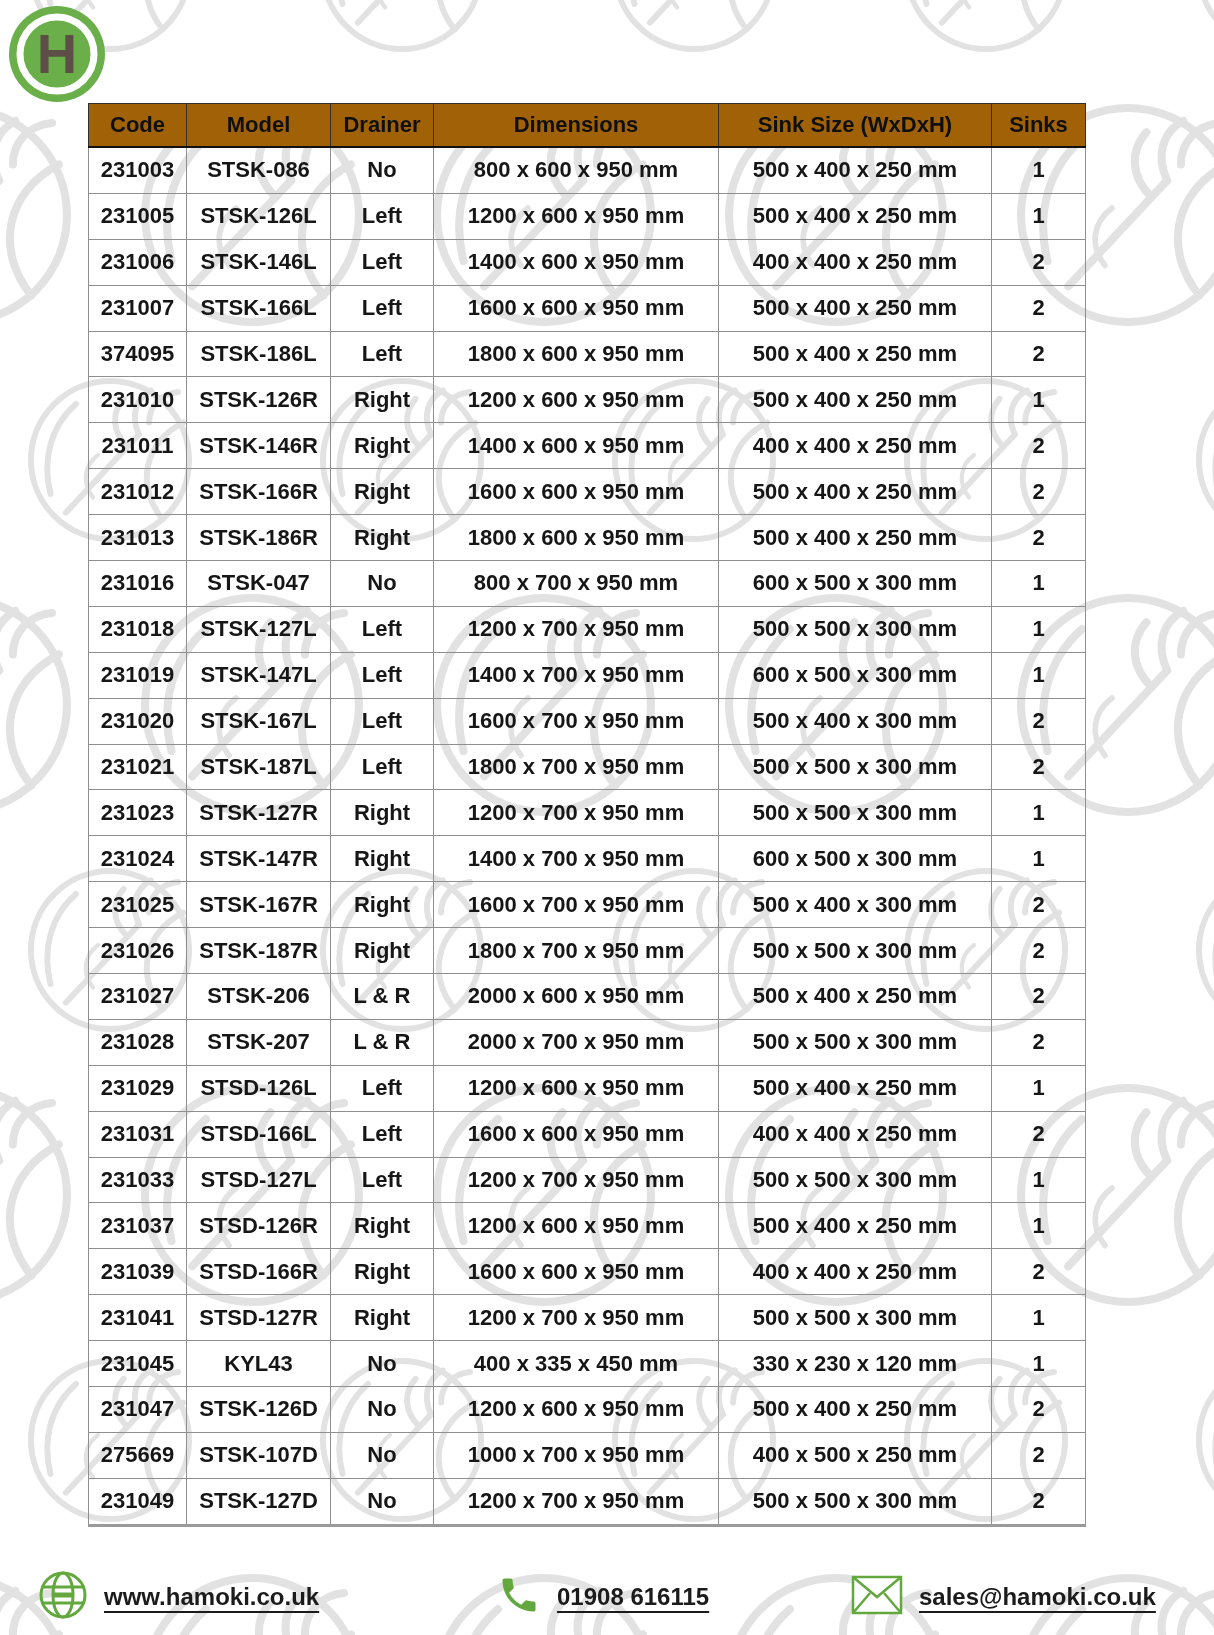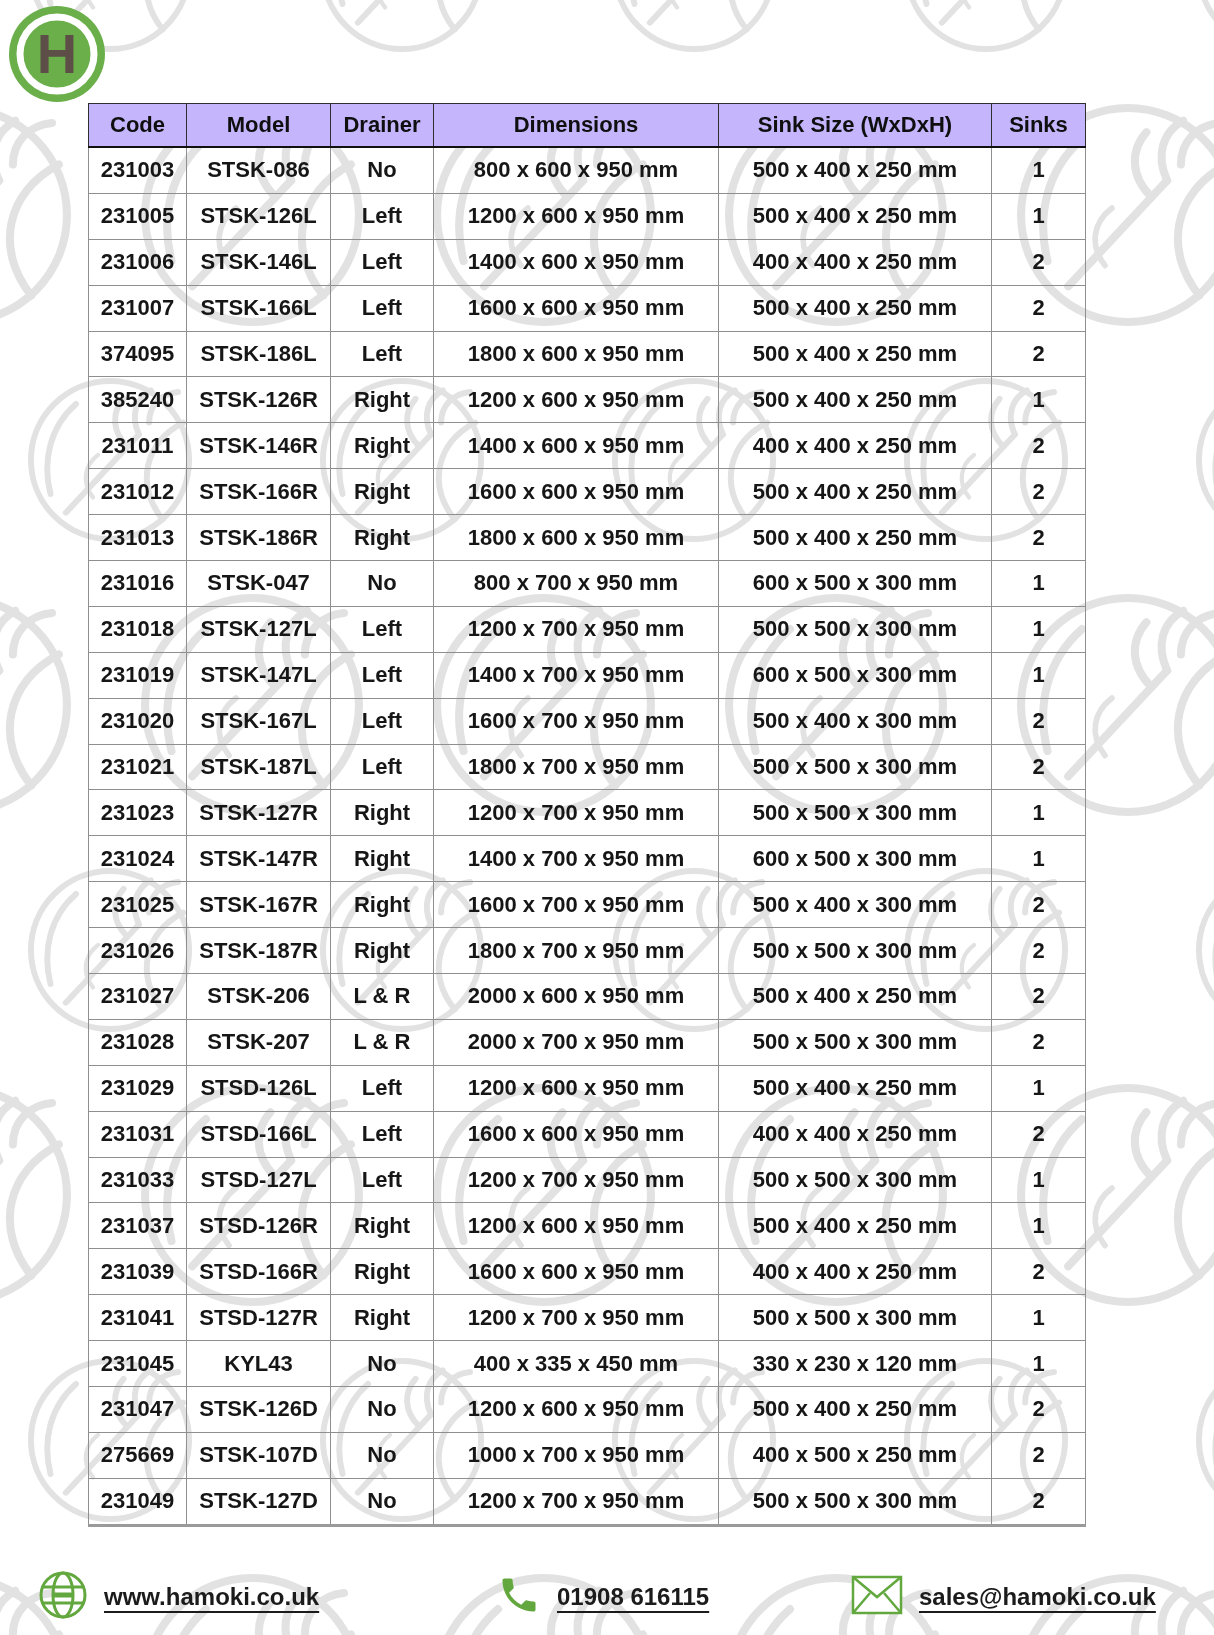--- a/index.html
+++ b/index.html
@@ -15,21 +15,21 @@
   .wm{position:absolute;left:0;top:0;z-index:0;pointer-events:none;}
   
   .logo{position:absolute;left:8px;top:5px;width:98px;height:98px;z-index:3;}
   
   .spec-table{
     position:absolute;left:88px;top:103px;width:997px;
     border-collapse:collapse;table-layout:fixed;
     z-index:2;
   }
   .spec-table th{
-    background:#c4b5fd;
+    background:#a16207;
     color:#0f0f0f;
     font-size:22px;font-weight:700;
     height:42px;padding:0;
     border:1px solid #2f2f2f;
     border-bottom:2px solid #111;
     text-align:center;vertical-align:middle;
   }
   .spec-table td{
     background:transparent;
     color:#161616;
@@ -186,21 +186,21 @@
         </tr>
         <tr>
           <td>374095</td>
           <td>STSK-186L</td>
           <td>Left</td>
           <td>1800 x 600 x 950 mm</td>
           <td>500 x 400 x 250 mm</td>
           <td>2</td>
         </tr>
         <tr>
-          <td>385240</td>
+          <td>231010</td>
           <td>STSK-126R</td>
           <td>Right</td>
           <td>1200 x 600 x 950 mm</td>
           <td>500 x 400 x 250 mm</td>
           <td>1</td>
         </tr>
         <tr>
           <td>231011</td>
           <td>STSK-146R</td>
           <td>Right</td>

